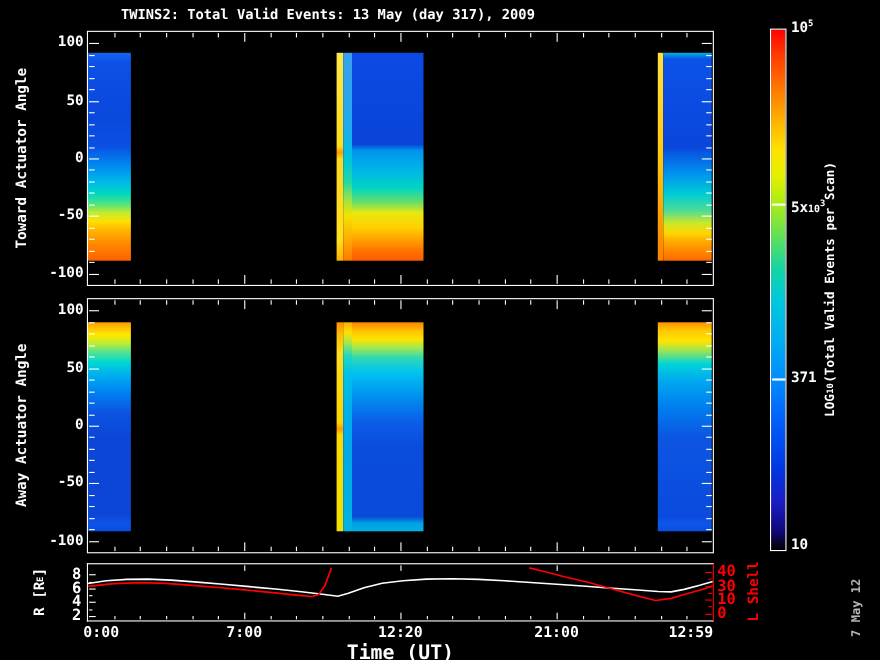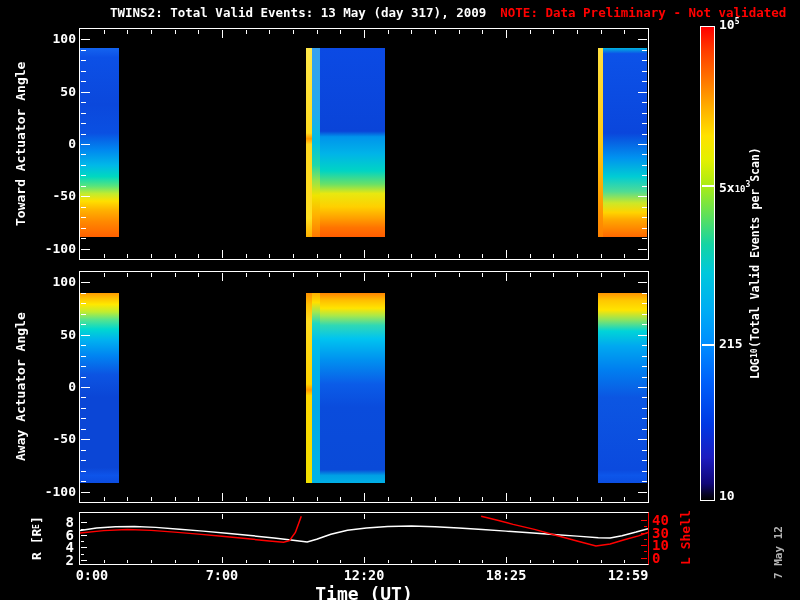--- a/index.html
+++ b/index.html
@@ -26,21 +26,20 @@
   .sm{font-size:9px;}
   .tick{position:absolute;z-index:3;}
   .tlabel{position:absolute;z-index:5;white-space:nowrap;line-height:16px;}
 </style>
 </head>
 <body>
 
 <div id="stage">
   <div id="title-row">
     <span id="title-main">TWINS2: Total Valid Events: 13 May (day 317), 2009</span>
-    <span id="title-note">NOTE: Data Preliminary - Not validated</span>
   </div>
 
   <div id="p1" class="panel"></div>
   <div id="p2" class="panel"></div>
   <div id="p3" class="panel"></div>
 
   <div id="yl1" class="vrot">Toward Actuator Angle</div>
   <div id="yl2" class="vrot">Away Actuator Angle</div>
   <div id="rlab" class="vrot">
       <span>R [R</span>
@@ -309,21 +308,21 @@
     <div class="tlabel" style="position: absolute; left: 46px; top: 526.875px; width: 28px; text-align: right; font-size: 14px;">6</div>
     <div class="tlabel" style="position: absolute; left: 46px; top: 539.375px; width: 28px; text-align: right; font-size: 14px;">4</div>
     <div class="tlabel" style="position: absolute; left: 46px; top: 551.875px; width: 28px; text-align: right; font-size: 14px;">2</div>
     <div class="tlabel" style="position: absolute; left: 652px; top: 512px; width: 30px; color: rgb(255, 0, 0); font-size: 14px;">40</div>
     <div class="tlabel" style="position: absolute; left: 652px; top: 524.5px; width: 30px; color: rgb(255, 0, 0); font-size: 14px;">30</div>
     <div class="tlabel" style="position: absolute; left: 652px; top: 537px; width: 30px; color: rgb(255, 0, 0); font-size: 14px;">10</div>
     <div class="tlabel" style="position: absolute; left: 652px; top: 549.5px; width: 30px; color: rgb(255, 0, 0); font-size: 14px;">0</div>
     <div class="tlabel" style="position: absolute; left: 60px; top: 567px; width: 64px; text-align: center; font-size: 13.5px;">0:00</div>
     <div class="tlabel" style="position: absolute; left: 190px; top: 567px; width: 64px; text-align: center; font-size: 13.5px;">7:00</div>
     <div class="tlabel" style="position: absolute; left: 332px; top: 567px; width: 64px; text-align: center; font-size: 13.5px;">12:20</div>
-    <div class="tlabel" style="position: absolute; left: 474px; top: 567px; width: 64px; text-align: center; font-size: 13.5px;">18:25</div>
+    <div class="tlabel" style="position: absolute; left: 474px; top: 567px; width: 64px; text-align: center; font-size: 13.5px;">21:00</div>
     <div class="tlabel" style="position: absolute; left: 596px; top: 567px; width: 64px; text-align: center; font-size: 13.5px;">12:59</div>
     <div class="tlabel" style="position: absolute; left: 719px; top: 14px; font-size: 13px;"><span>10</span><sup>5</sup></div>
     <div style="position: absolute; left: 702px; top: 184.648px; width: 12px; height: 0px; border-top: 2px dashed rgb(255, 255, 255); z-index: 3;"></div>
     <div class="tlabel" style="position: absolute; left: 719px; top: 176.648px; font-size: 13px;"><span>5x</span><span class="sm">10</span><sup>3</sup></div>
     <div style="position: absolute; left: 702px; top: 344.184px; width: 12px; height: 0px; border-top: 2px dashed rgb(255, 255, 255); z-index: 3;"></div>
-    <div class="tlabel" style="position: absolute; left: 719px; top: 336.184px; font-size: 13px;"><span>215</span></div>
+    <div class="tlabel" style="position: absolute; left: 719px; top: 336.184px; font-size: 13px;"><span>371</span></div>
     <div class="tlabel" style="position: absolute; left: 719px; top: 488.168px; font-size: 13px;"><span>10</span></div>
   </div>
 
 </body></html>

